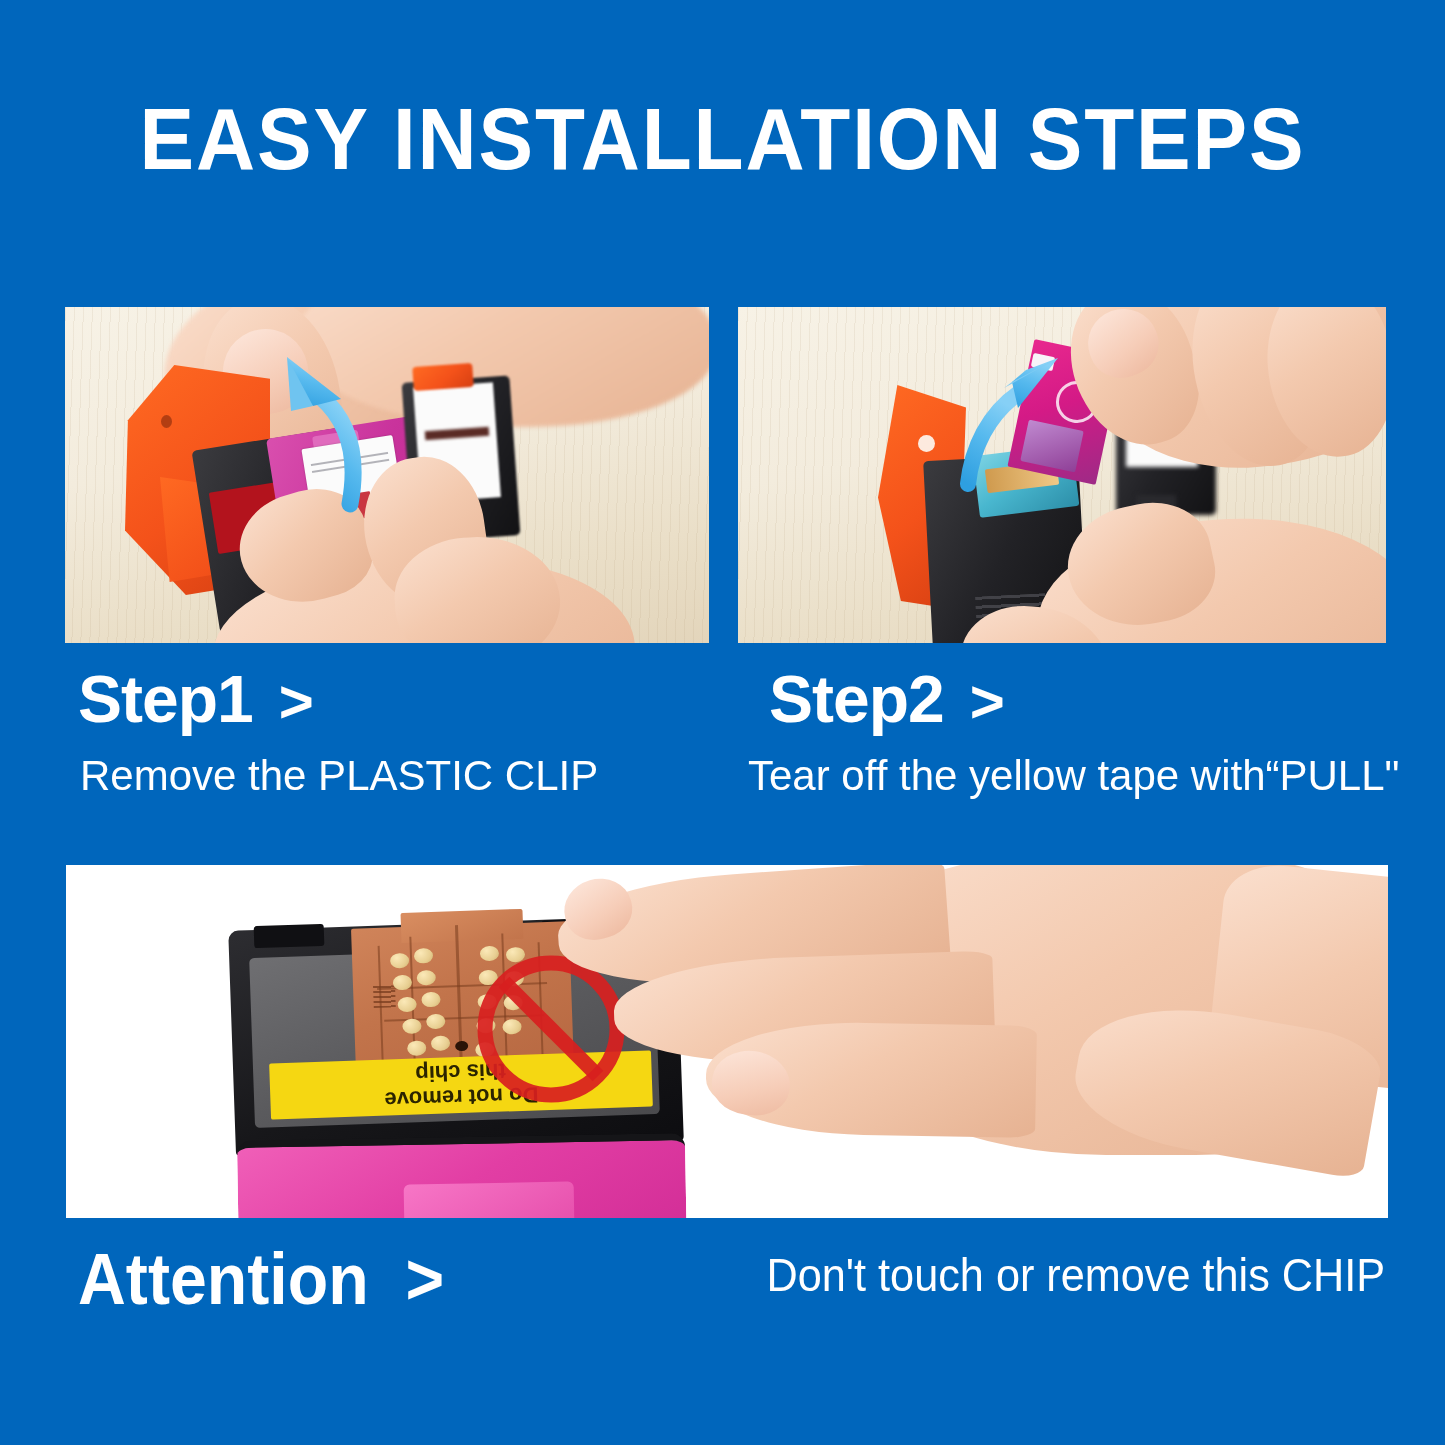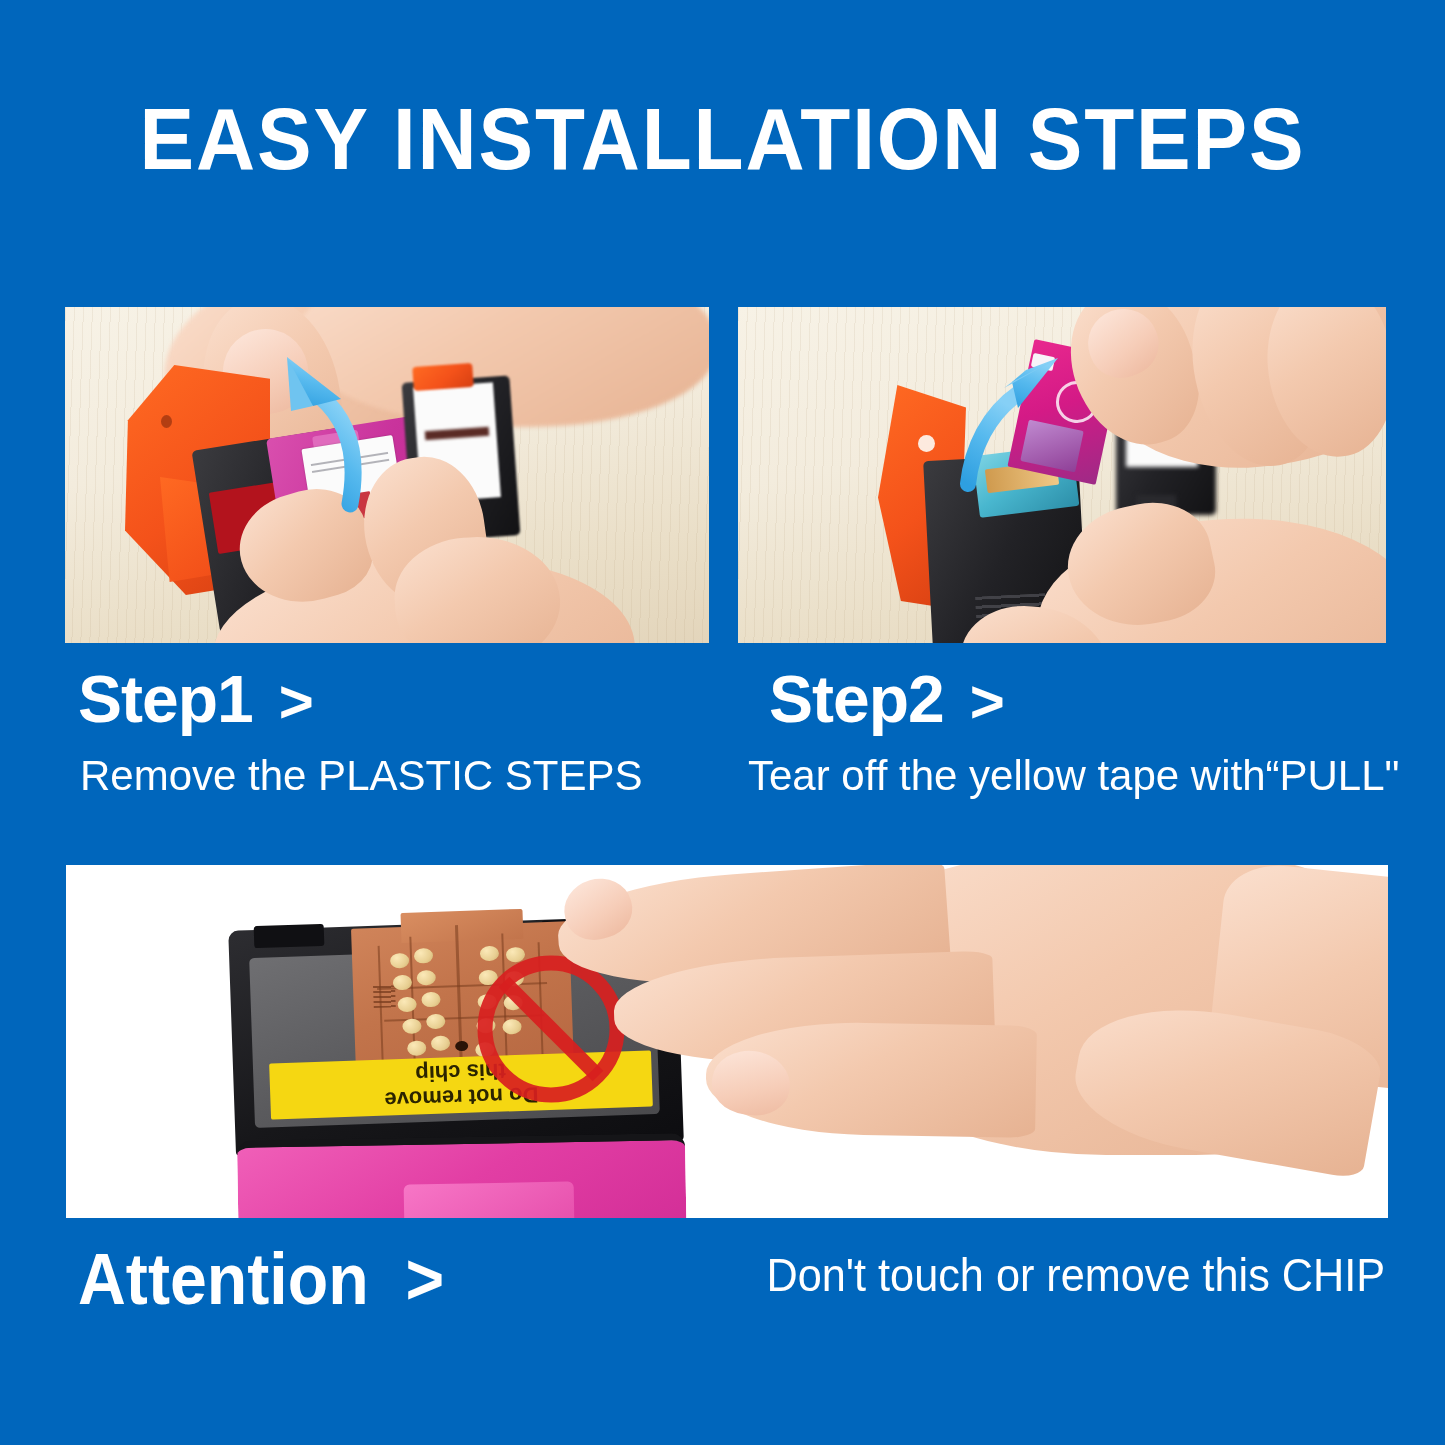--- a/index.html
+++ b/index.html
@@ -330,21 +330,21 @@
   <div class="nail" style="left:498px;top:14px;width:68px;height:60px;transform:rotate(-16deg);"></div>
   <div class="skin" style="left:548px;top:92px;width:380px;height:104px;border-radius:46% 8% 8% 46%;transform:rotate(-2deg);"></div>
   <div class="skin" style="left:640px;top:158px;width:330px;height:112px;border-radius:48% 8% 8% 48%;transform:rotate(1deg);"></div>
   <div class="nail" style="left:646px;top:186px;width:78px;height:64px;transform:rotate(8deg);"></div>
   <div class="skin" style="left:1010px;top:150px;width:300px;height:140px;border-radius:48% 24% 10% 40%;transform:rotate(10deg);"></div>
 </div>
 
 <div class="step-head" style="left:78px;top:666px;">
   <span>Step1</span><span class="chev">&gt;</span>
 </div>
-<div class="step-sub" style="left:80px;top:755px;">Remove the PLASTIC STEPS</div>
+<div class="step-sub" style="left:80px;top:755px;">Remove the PLASTIC CLIP</div>
 
 <div class="step-head" style="left:738px;top:666px;margin-left:31px;">
   <span>Step2</span><span class="chev">&gt;</span>
 </div>
 <div class="step-sub" style="left:748px;top:755px;">Tear off the yellow tape with“PULL"</div>
 
 <div class="att-head">
   <span>Attention</span><span class="chev">&gt;</span>
 </div>
 <div class="att-sub">Don't touch or remove this CHIP</div>

